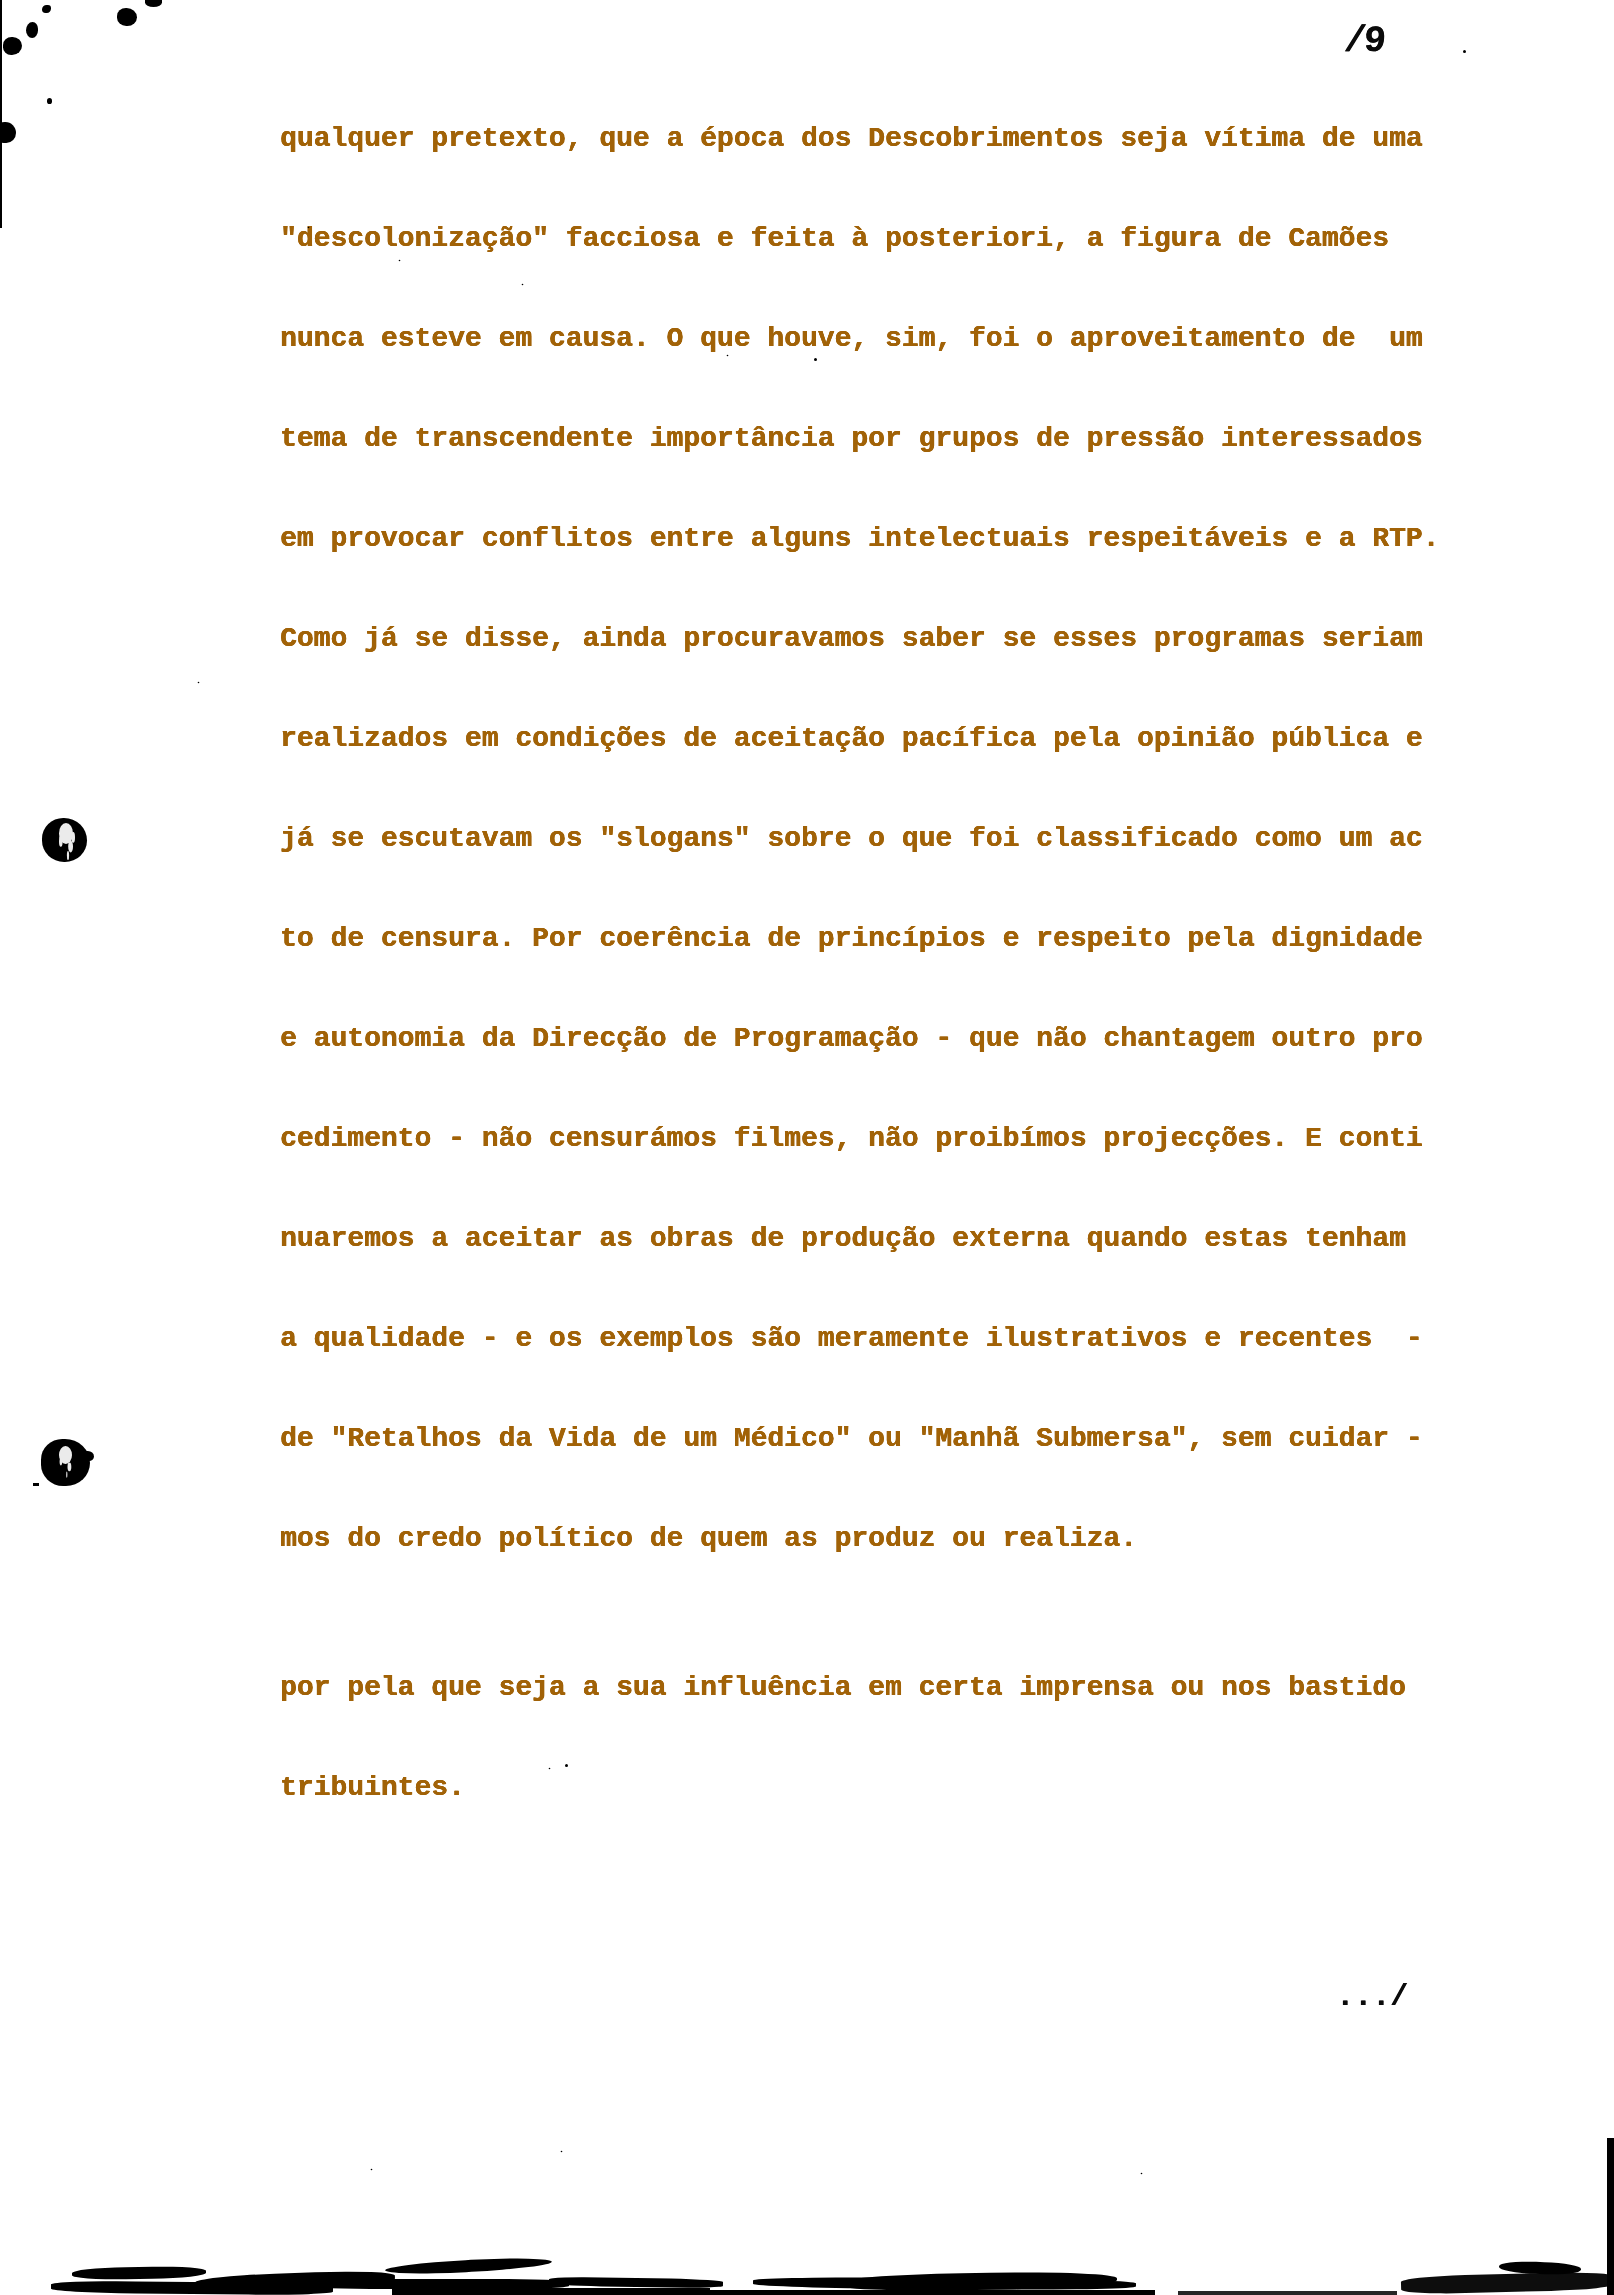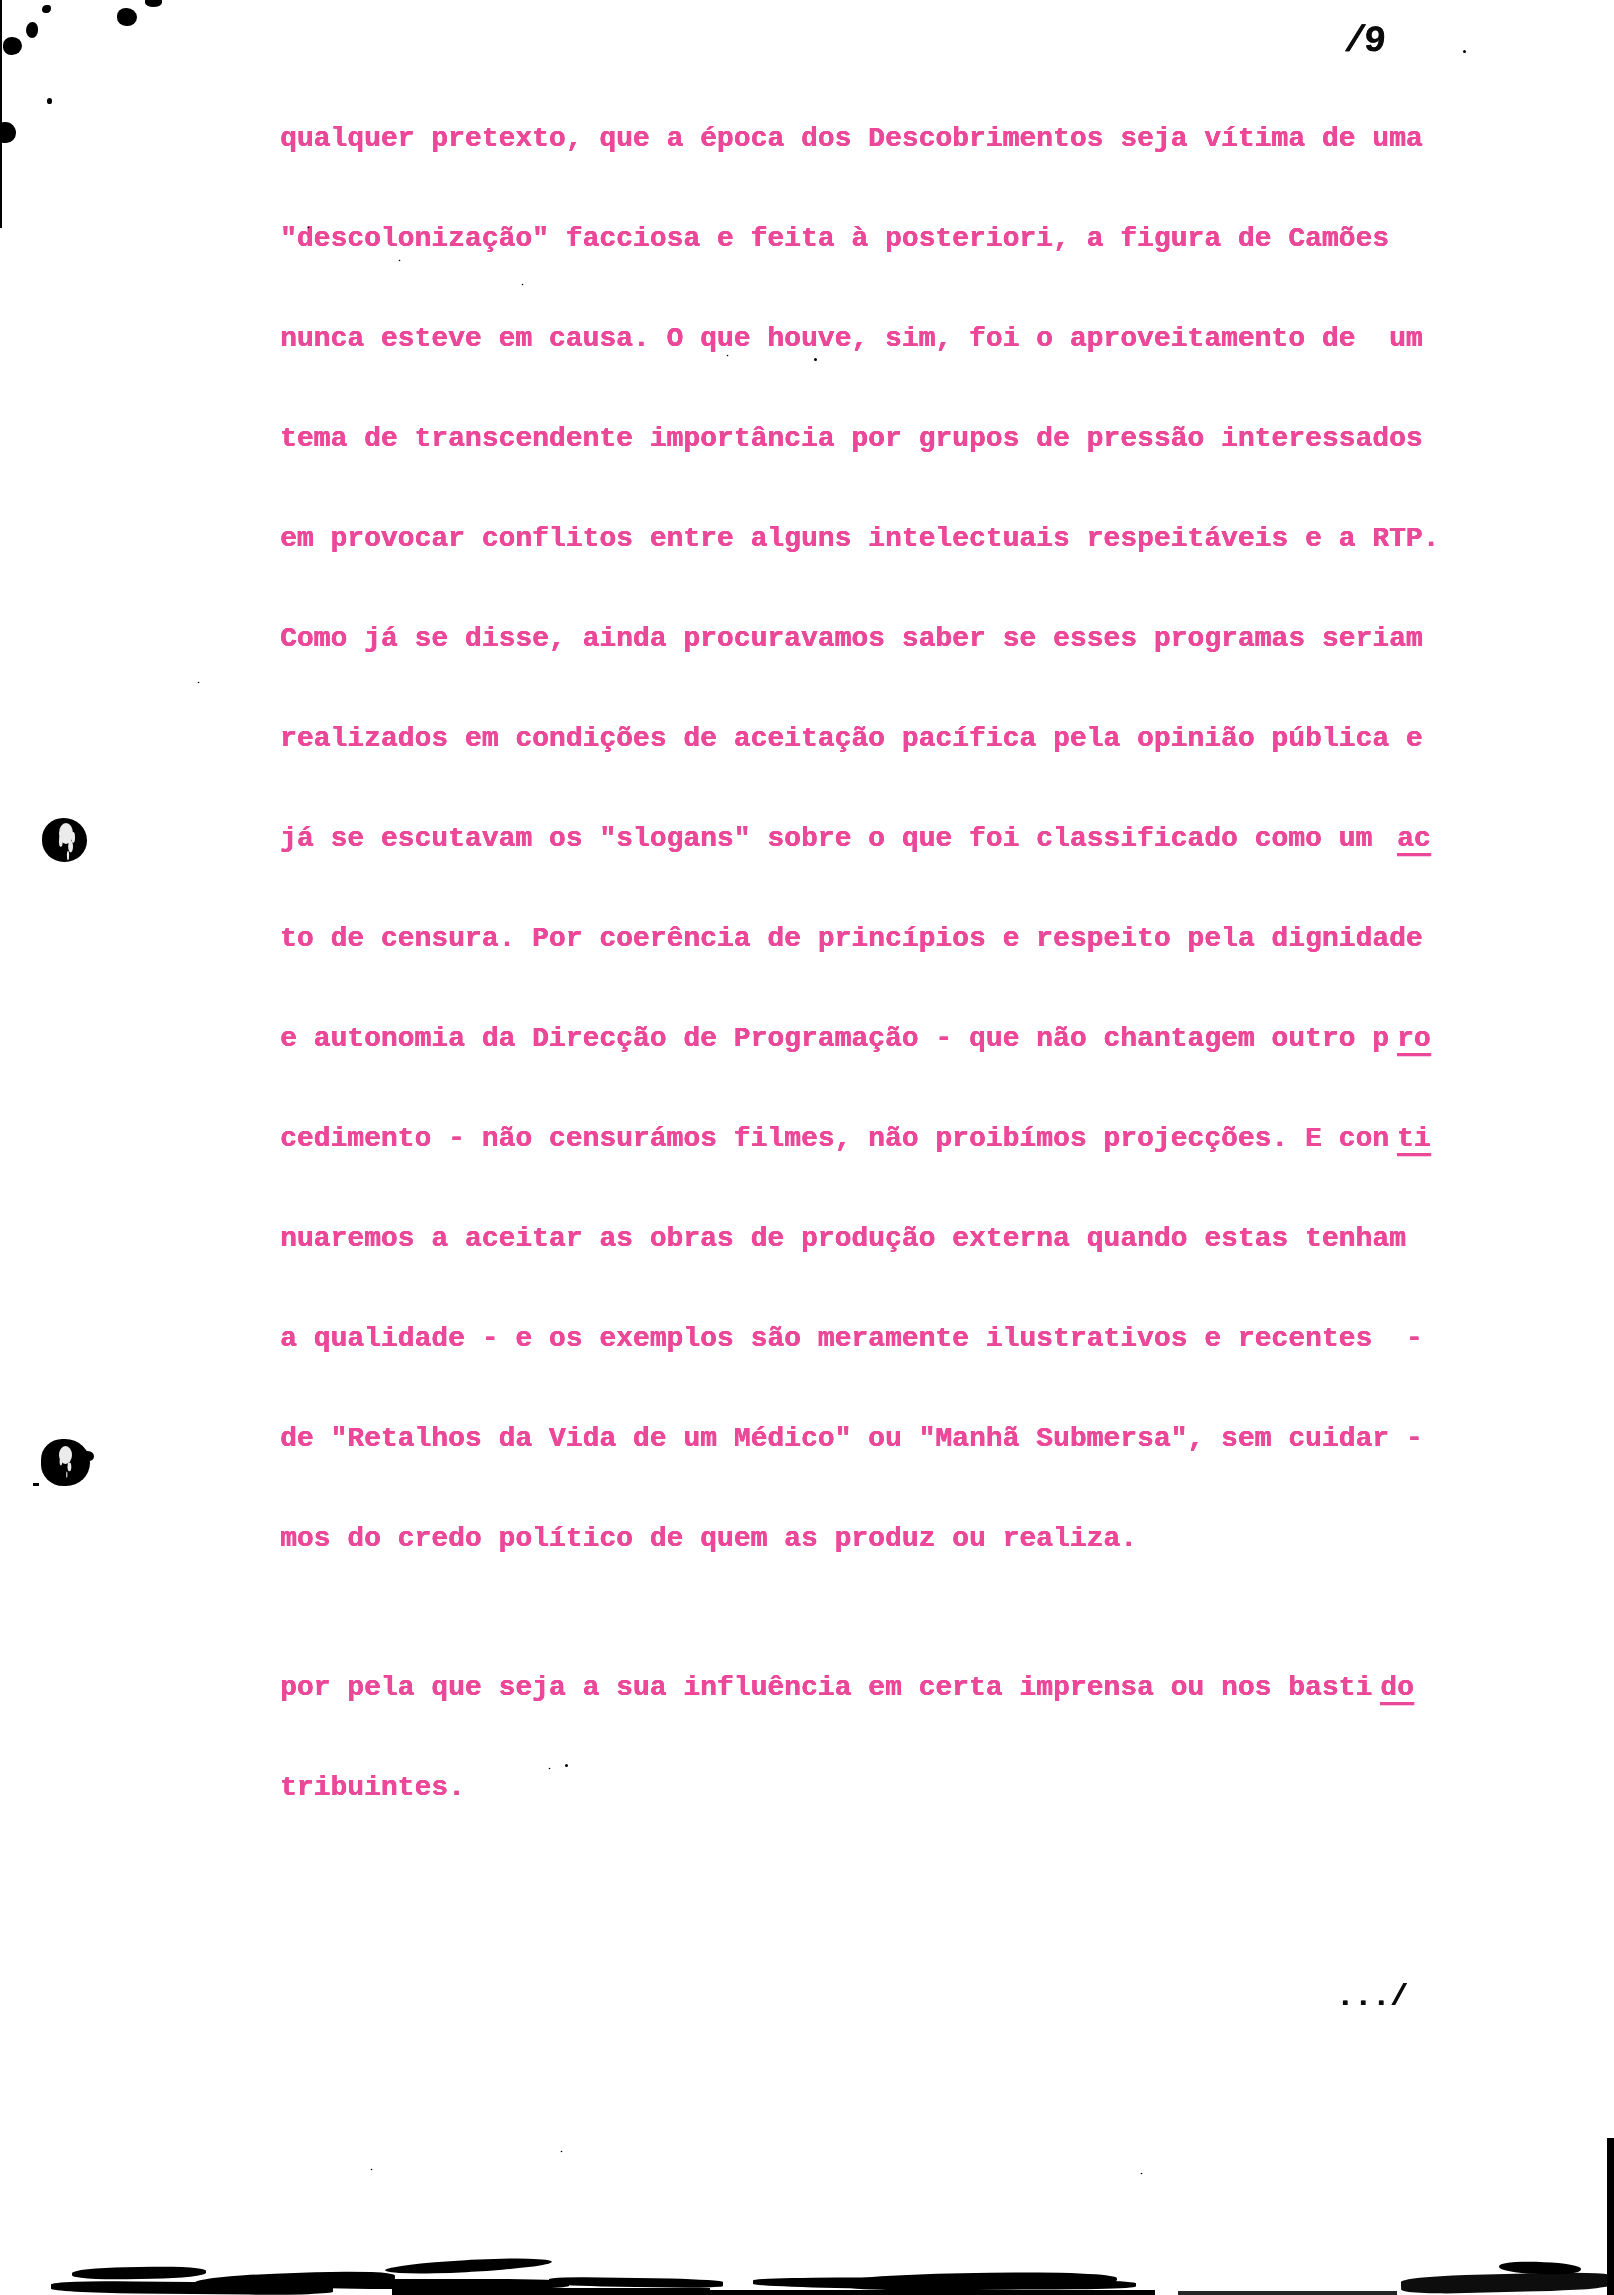--- a/index.html
+++ b/index.html
@@ -17,34 +17,32 @@
     color: #0b0b0b;
   }
 
   
   .text-block {
     position: absolute;
     left: 280px;
     top: 123px;
     font-size: 28px;
     font-weight: bold;
-    color: #ec4899;
+    color: #a16207;
     text-shadow: 0.4px 0 0 currentColor, 0 0.3px 0 currentColor;
   }
   .paragraph + .paragraph { margin-top: 49px; }
   .line {
     height: 100px;
     white-space: pre;
     line-height: 1.16;
   }
   .tail-underline {
-    text-decoration: underline;
     text-underline-offset: 6.6px;
     text-decoration-thickness: 2.6px;
-    margin-left: 8px;
   }
 
   .page-number {
     position: absolute;
     left: 1344px;
     top: 19.7px;
     font-size: 37px;
     font-weight: bold;
     letter-spacing: -2.6px;
     transform: skewX(-4deg);

